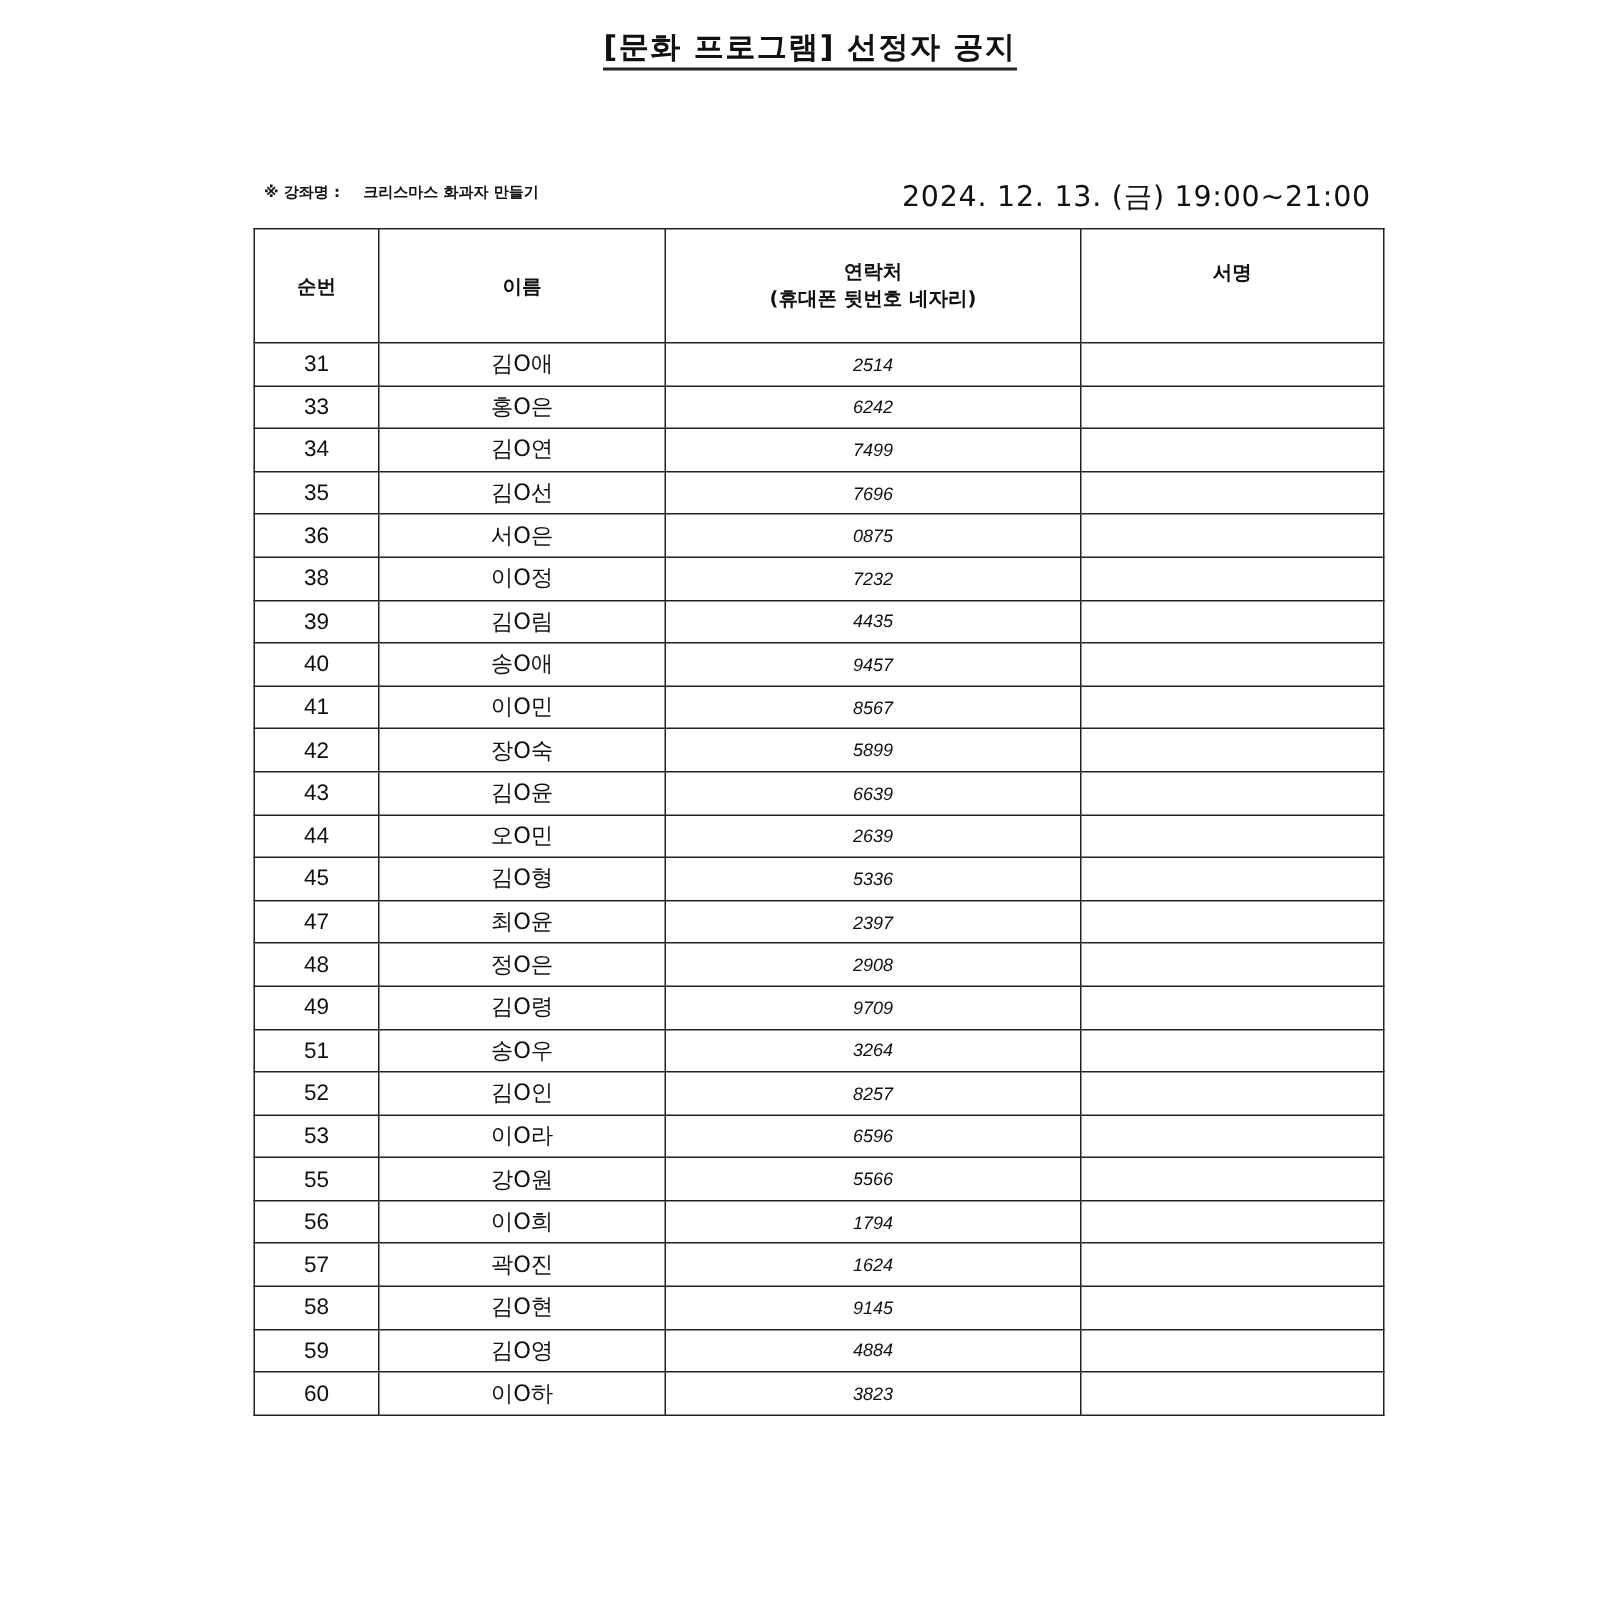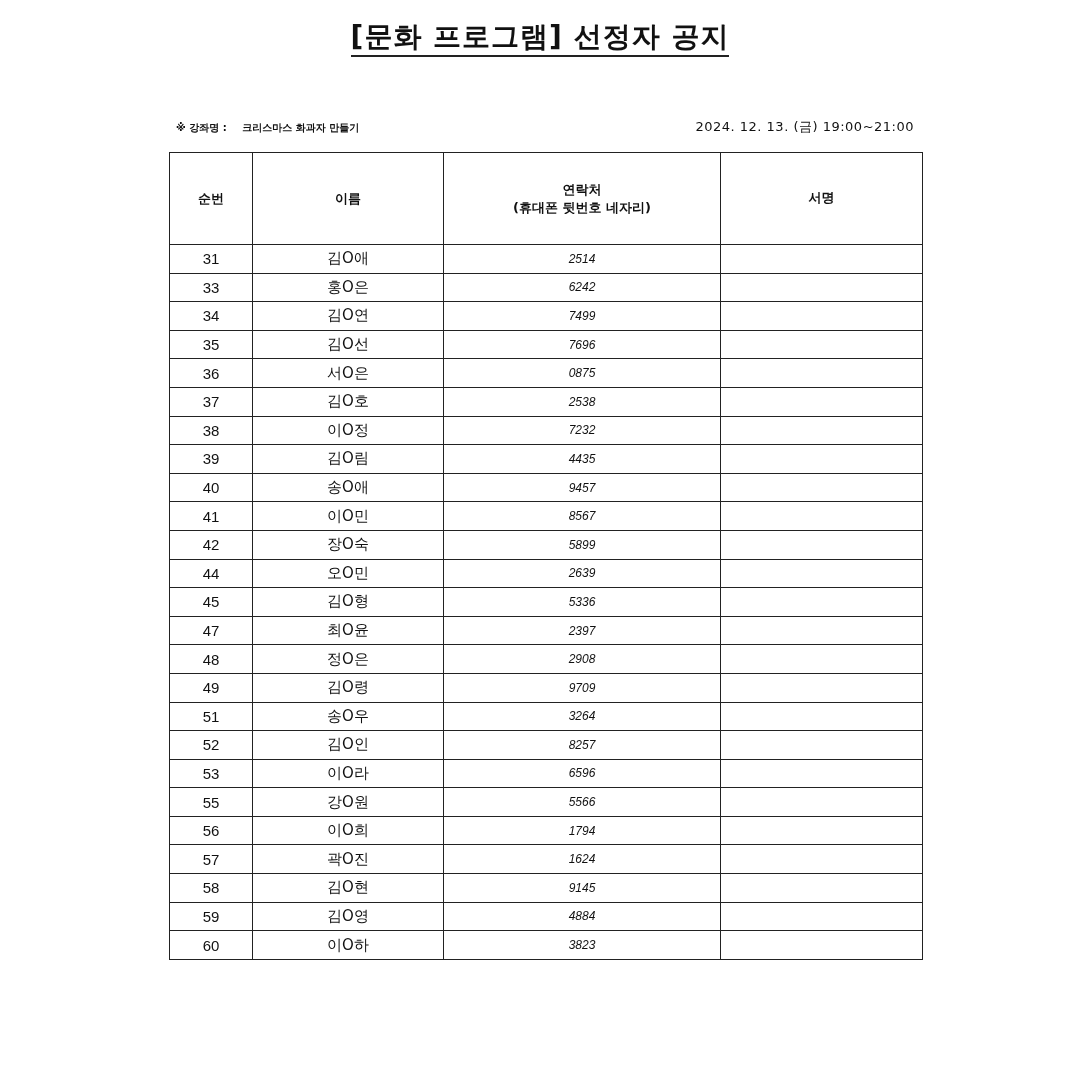--- a/index.html
+++ b/index.html
@@ -1,29 +1,29 @@
 <!DOCTYPE html>
 <html><head>
 <meta charset="utf-8">
 <style>
   html, body { margin:0; padding:0; background:#ffffff; }
   body { width:1080px; height:1080px; position:relative; overflow:hidden;
          font-family: "DejaVu Sans", "Liberation Sans", sans-serif; color:#111; }
   .title { position:absolute; left:0; width:1080px; top:18px; text-align:center;
-           font-size:28px; font-weight:bold; letter-spacing:1px; }
+           font-size:20px; font-weight:bold; letter-spacing:1px; }
   .title span { border-bottom:2px solid #222; padding-bottom:2px; }
   .course { position:absolute; left:176px; top:121px; font-size:10px; font-weight:bold; }
   .course .lbl { margin-right:12px; }
-  .datetime { position:absolute; right:166px; top:118px; font-size:13px; letter-spacing:0.5px; }
+  .datetime { position:absolute; right:166px; top:118px; font-size:19px; letter-spacing:0.5px; }
   table { position:absolute; left:169px; top:152px; width:753px; border-collapse:collapse;
           table-layout:fixed; }
   td, th { border:1.3px solid #222; text-align:center; padding:0; font-weight:normal; }
   th { height:55px; font-size:13px; font-weight:bold; vertical-align:middle; }
   th.contact { line-height:18px; }
-  th.sign { vertical-align:top; padding-top:36px; }
+  th.sign { vertical-align:top; padding-top:20px; }
   td { height:27.6px; font-size:15px; }
   td.num { font-family:"Liberation Sans", sans-serif; font-weight:normal; font-size:15px; }
   td.name { font-size:15px; }
   td.phone { font-size:12px; font-family:"Liberation Sans", sans-serif;font-style:italic; }
   col.c1 { width:83px; } col.c2 { width:191px; } col.c3 { width:277px; } col.c4 { width:202px; }
 </style>
 </head>
 <body>
 
 <div class="title">
@@ -80,26 +80,20 @@
         <td class="phone">7696</td>
         <td class="sign"></td>
       </tr>
       <tr>
         <td class="num">36</td>
         <td class="name">서O은</td>
         <td class="phone">0875</td>
         <td class="sign"></td>
       </tr>
       <tr>
-        <td class="num">37</td>
-        <td class="name">김O호</td>
-        <td class="phone">2538</td>
-        <td class="sign"></td>
-      </tr>
-      <tr>
         <td class="num">38</td>
         <td class="name">이O정</td>
         <td class="phone">7232</td>
         <td class="sign"></td>
       </tr>
       <tr>
         <td class="num">39</td>
         <td class="name">김O림</td>
         <td class="phone">4435</td>
         <td class="sign"></td>
@@ -116,20 +110,26 @@
         <td class="phone">8567</td>
         <td class="sign"></td>
       </tr>
       <tr>
         <td class="num">42</td>
         <td class="name">장O숙</td>
         <td class="phone">5899</td>
         <td class="sign"></td>
       </tr>
       <tr>
+        <td class="num">43</td>
+        <td class="name">김O윤</td>
+        <td class="phone">6639</td>
+        <td class="sign"></td>
+      </tr>
+      <tr>
         <td class="num">44</td>
         <td class="name">오O민</td>
         <td class="phone">2639</td>
         <td class="sign"></td>
       </tr>
       <tr>
         <td class="num">45</td>
         <td class="name">김O형</td>
         <td class="phone">5336</td>
         <td class="sign"></td>

